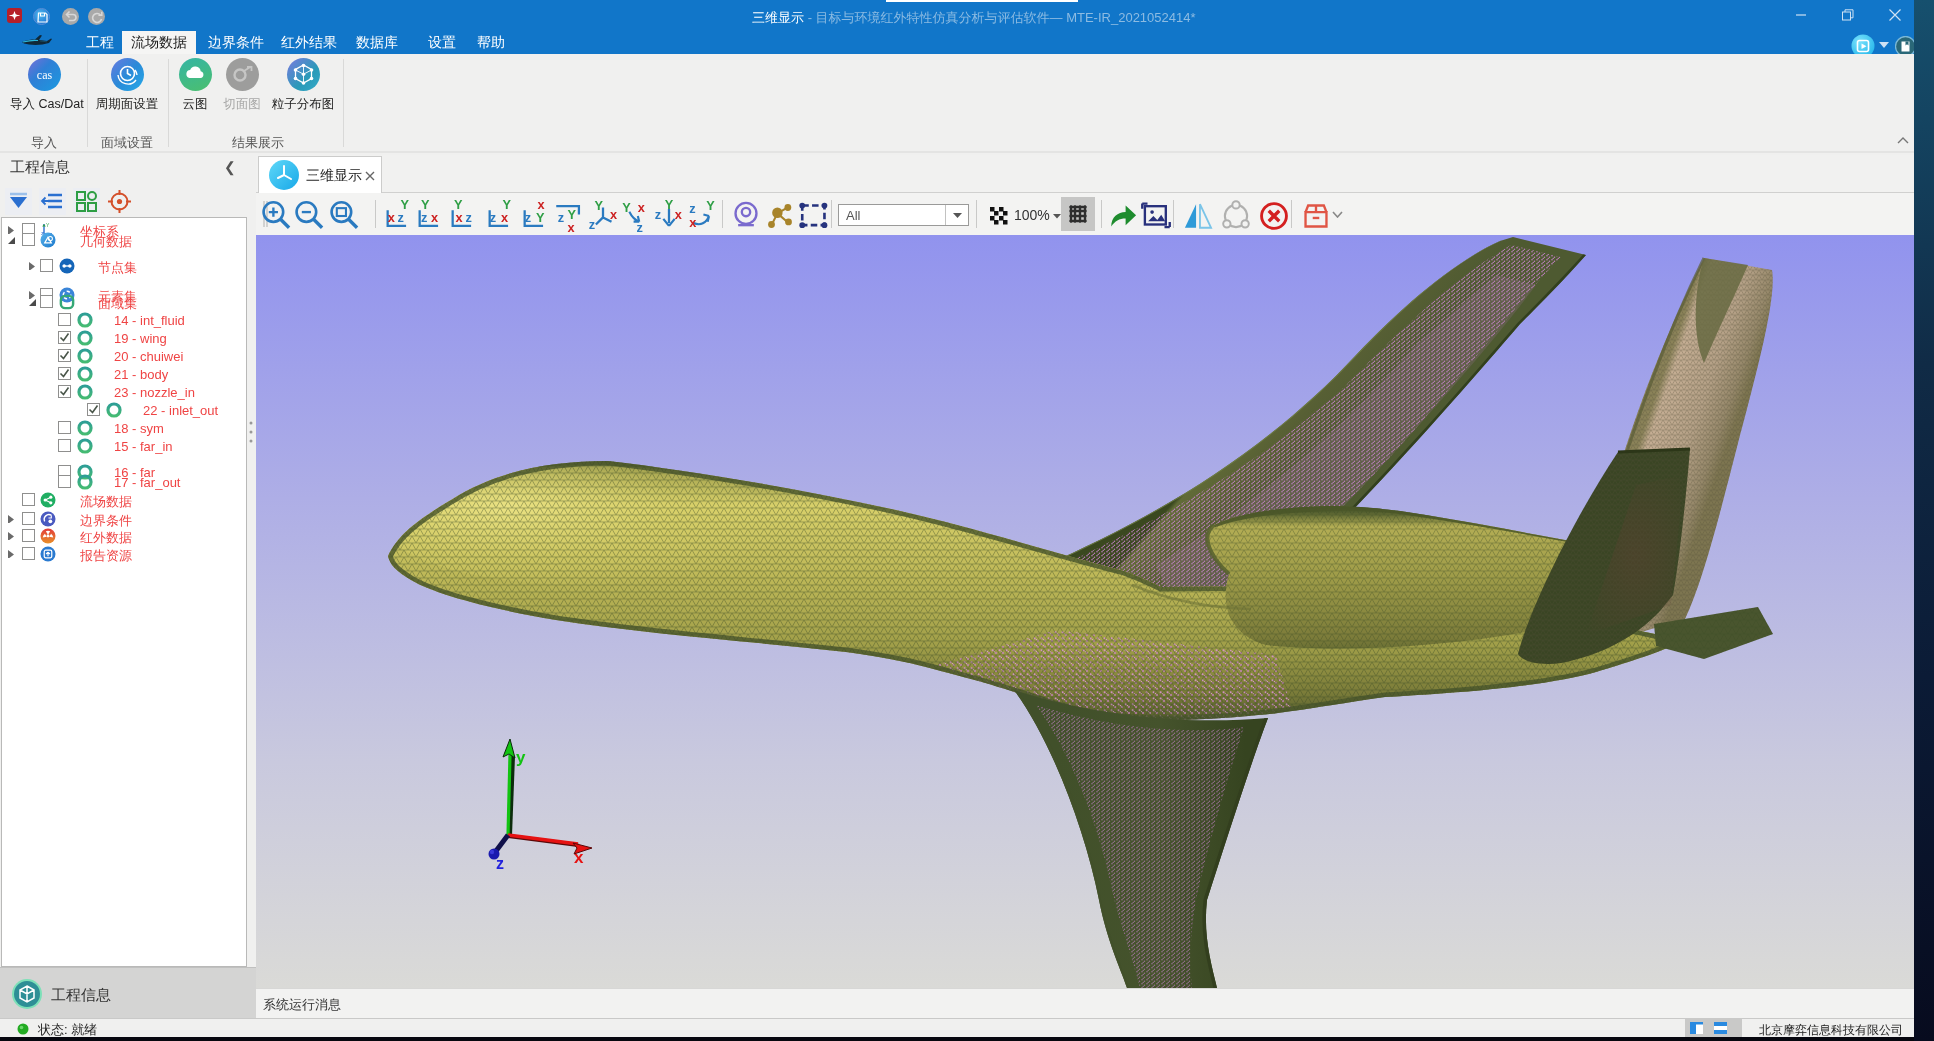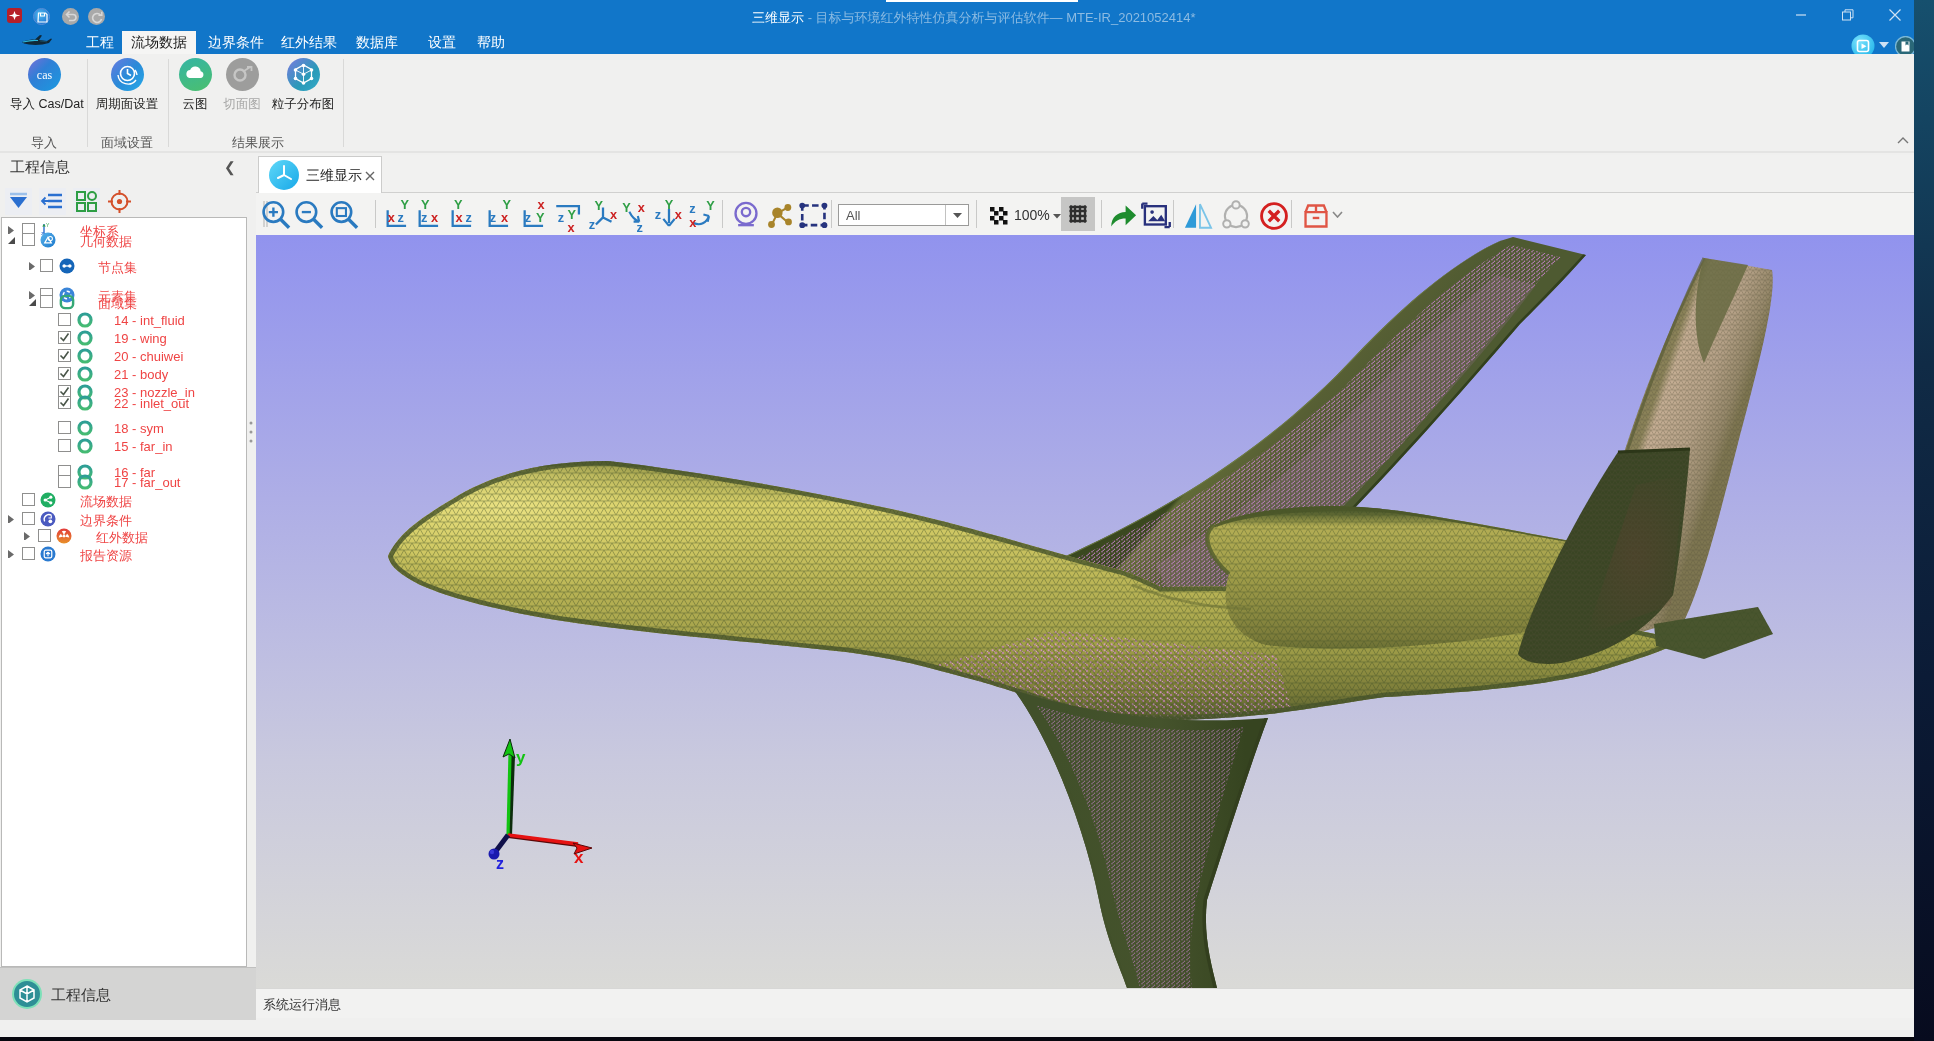--- a/index.html
+++ b/index.html
@@ -366,21 +366,21 @@
             <defs>
               <linearGradient id="rg9" x1="0" y1="0" x2="0" y2="1">
                 <stop offset="0" stop-color="#2e9e96"></stop>
                 <stop offset="1" stop-color="#45bb72"></stop>
               </linearGradient>
             </defs>
             <circle cx="8.5" cy="8.5" r="6.4" fill="none" stroke="url(#rg9)" stroke-width="3.4"></circle>
           </svg>
           <div class="txt" style="left:112px">23 - nozzle_in</div>
         </div>
-      <div class="trow" style="top:176px;">
+      <div class="trow" style="top:183px;margin-left:29px;">
           <div class="cb" style="left:56px">
             <svg width="11" height="11">
               <path d="M1.5 5.5l3 3 5-7" stroke="#4a564a" stroke-width="1.6" fill="none"></path>
             </svg>
           </div>
           <svg class="ticon" style="left:75px" width="17" height="17" viewBox="0 0 17 17">
             <defs>
               <linearGradient id="rg10" x1="0" y1="0" x2="0" y2="1">
                 <stop offset="0" stop-color="#2e9e96"></stop>
                 <stop offset="1" stop-color="#45bb72"></stop>
@@ -459,21 +459,21 @@
           </svg>
           <div class="cb" style="left:20px"></div>
           <svg class="ticon" style="left:38px" width="17" height="17" viewBox="0 0 17 17">
             <circle cx="8.5" cy="8.5" r="8" fill="#4a5ac0"></circle>
             <path d="M5 11a5 5 0 0 1 7-6.5" stroke="#fff" stroke-width="1.5" fill="none"></path>
             <circle cx="11" cy="11" r="2" fill="#fff"></circle>
             <path d="M12 4.5v3h-3" stroke="#fff" stroke-width="1.2" fill="none"></path>
           </svg>
           <div class="txt" style="left:78px">边界条件</div>
         </div>
-      <div class="trow" style="top:309px;margin-left:16px;">
+      <div class="trow" style="top:309px;">
           <svg class="exp" style="left:5px" width="8" height="9">
             <path d="M1 0l6 4.5L1 9z" fill="#6a6a6a"></path>
           </svg>
           <div class="cb" style="left:20px"></div>
           <svg class="ticon" style="left:38px" width="17" height="17" viewBox="0 0 17 17">
             <defs>
               <linearGradient id="irg17" x1="0" y1="0" x2="0" y2="1">
                 <stop offset="0" stop-color="#e23a3a"></stop>
                 <stop offset="1" stop-color="#e8912a"></stop>
               </linearGradient>
@@ -855,16 +855,35 @@
   <circle cx="238" cy="619" r="5.5" fill="#1a1aae"></circle>
   <circle cx="236" cy="617" r="2.2" fill="#3a3ad8"></circle>
   <text x="240" y="634" font-size="16" font-weight="bold" fill="#2222dd" font-family="Liberation Sans">z</text>
 </g>
 </svg></div>
     <div id="msgbar">
         <span>系统运行消息</span>
       </div>
   </div>
 
+  <div id="statusbar">
+    <svg style="position:absolute;left:17px;top:4px" width="12" height="12">
+        <circle cx="6" cy="6" r="5.5" fill="#22aa22"></circle>
+        <circle cx="4.5" cy="4.5" r="1.8" fill="#7de07d" opacity="0.8"></circle>
+      </svg>
+    <div style="position:absolute;left:38px;top:2px;font-size:13px;color:#222;">状态: 就绪</div>
+    <div style="position:absolute;left:1685px;top:0px;width:57px;height:18px;background:#c9c9c8;">
+      <svg style="position:absolute;left:5px;top:3px" width="13" height="12">
+          <rect x="0" y="0" width="13" height="12" fill="#fff"></rect>
+          <rect x="0" y="0" width="6" height="12" fill="#2a8ae0"></rect>
+          <rect x="0" y="0" width="13" height="2.5" fill="#2a8ae0"></rect>
+        </svg>
+      <svg style="position:absolute;left:29px;top:3px" width="13" height="12">
+          <rect x="0" y="0" width="13" height="12" fill="#2a8ae0"></rect>
+          <rect x="0" y="4" width="13" height="4" fill="#fff"></rect>
+        </svg>
+    </div>
+    <div style="position:absolute;left:1759px;top:3px;font-size:12px;color:#222;">北京摩弈信息科技有限公司</div>
+  </div>
   <div id="bottomstrip"></div>
   <div id="rightstrip"></div>
 
 </div>
 
 </body></html>

